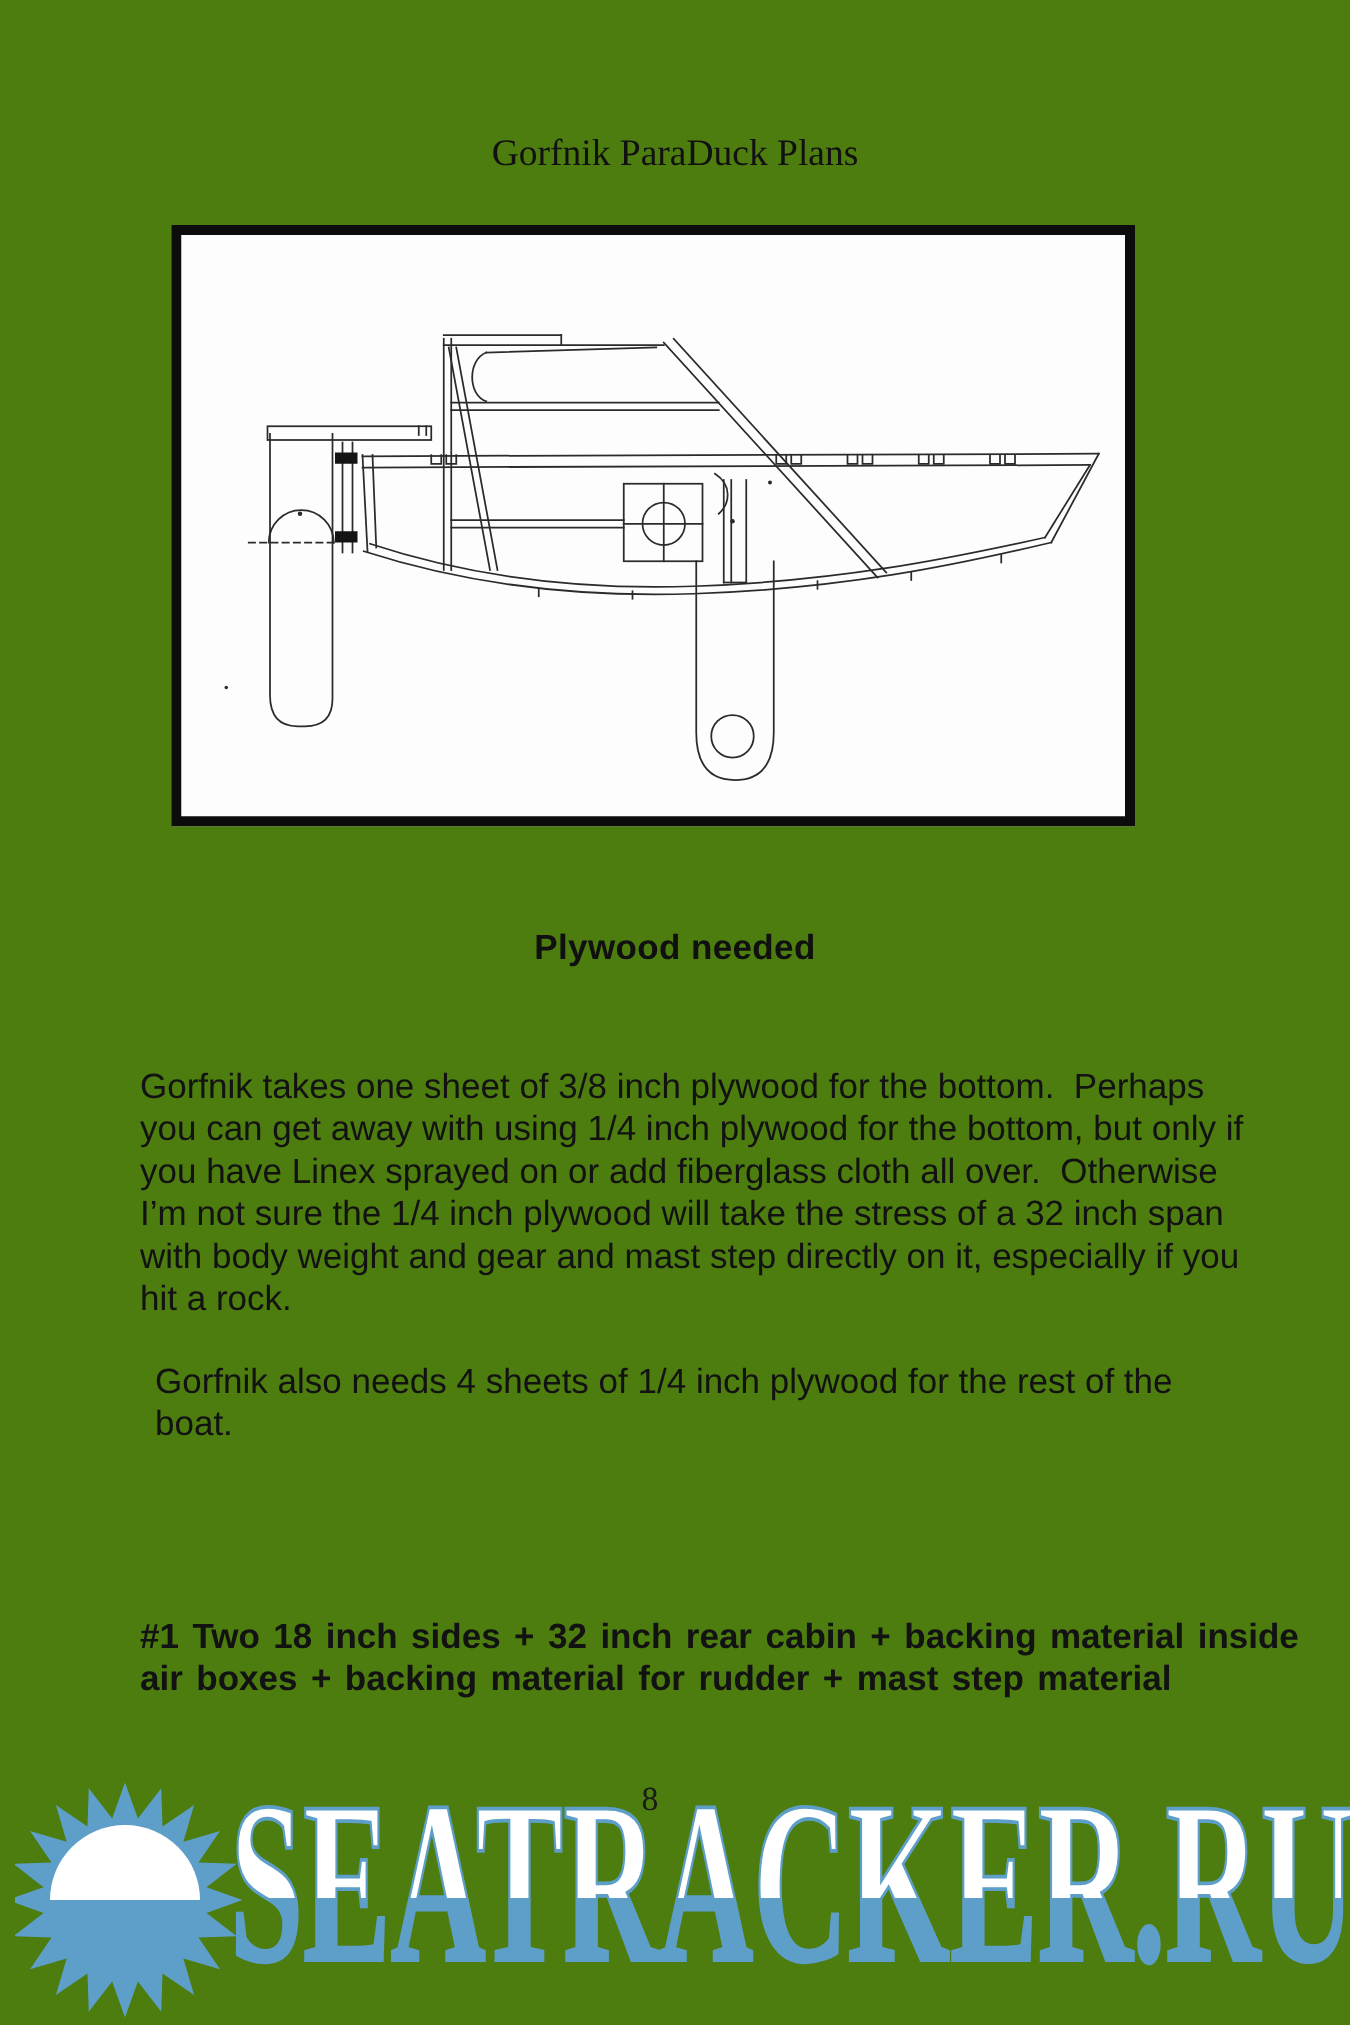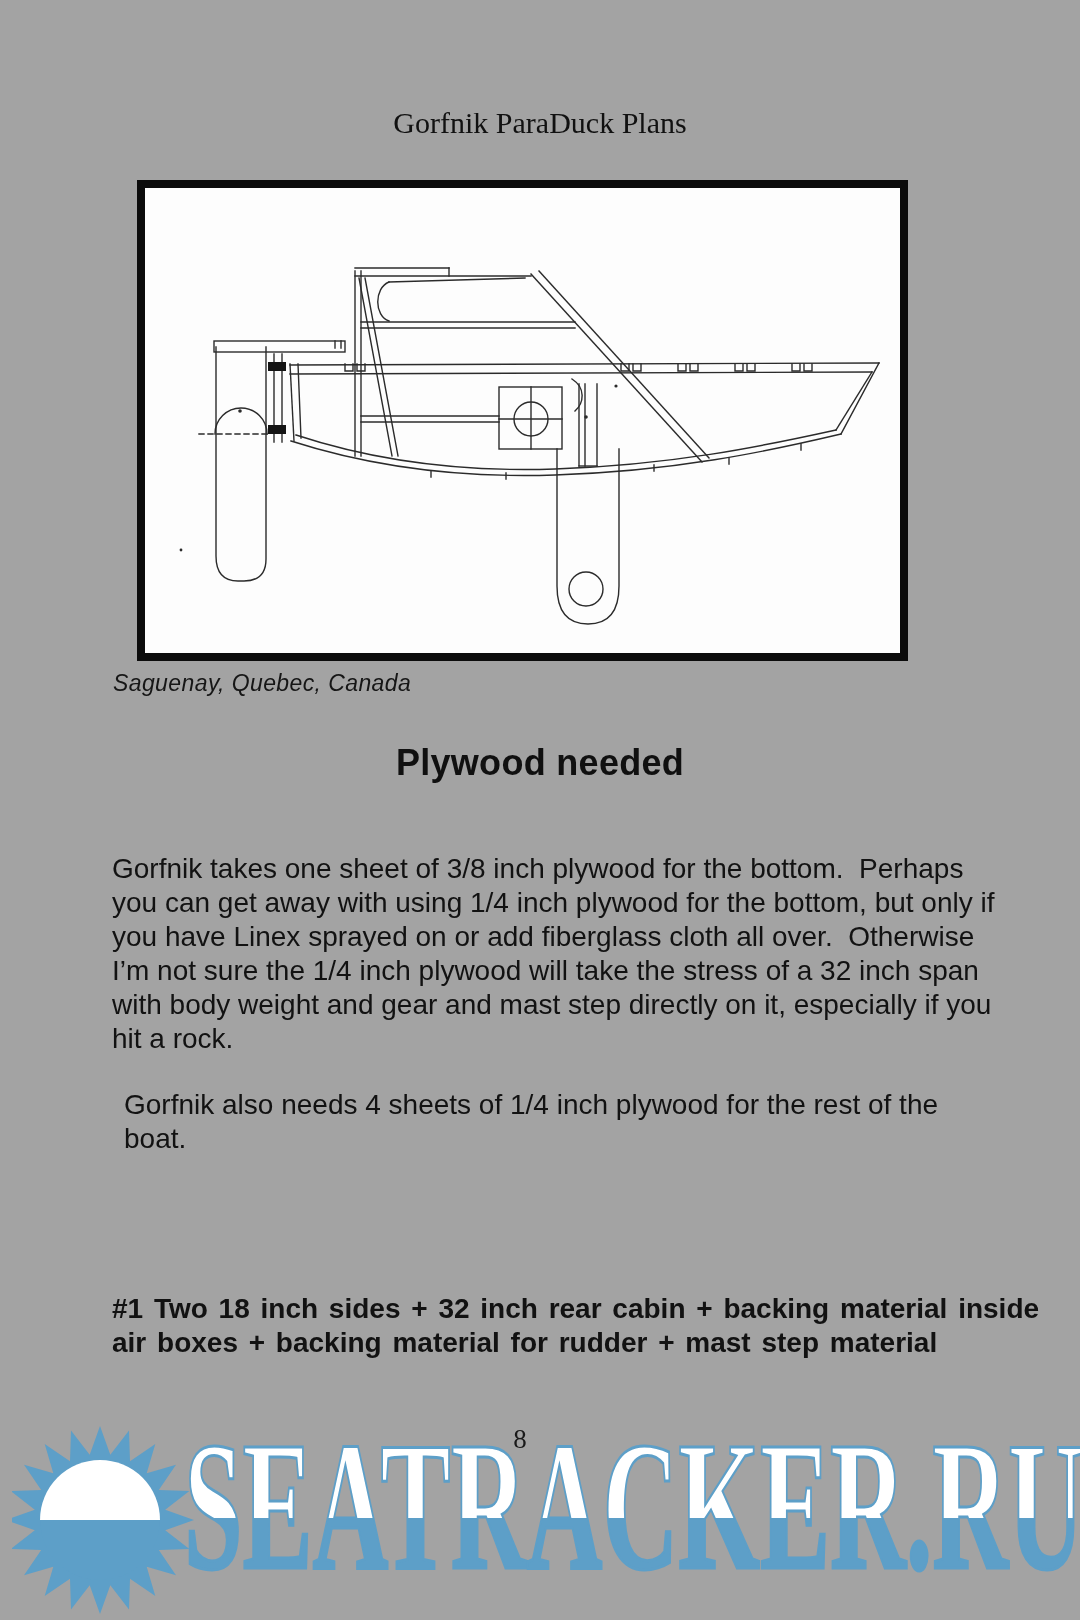--- a/index.html
+++ b/index.html
@@ -1,39 +1,39 @@
 <!DOCTYPE html>
 <html><head>
 <meta charset="utf-8">
 <style>
   html,body { margin:0; padding:0; background:#ffffff; }
   .page {
     position:relative; width:1080px; height:1620px;
-    background:#a3a3a3; overflow:hidden;
+    background:#4d7c0f; overflow:hidden;
     font-family:"Liberation Sans", sans-serif;
     color:#141414;
   }
   .doc-title {
     position:absolute; top:106px; left:0; width:1080px;
     text-align:center; font-family:"Liberation Serif", serif;
     font-size:30px; font-weight:400; color:#111;
   }
   .figure-frame {
     position:absolute; top:180px; left:137px;
     width:755px; height:465px;
     border:8px solid #0c0c0c; background:#fdfdfd;
   }
   .figure-frame svg { display:block; width:755px; height:465px; }
   .figure-caption {
     position:absolute; top:670px; left:113px;
     font-size:23px; font-style:italic; letter-spacing:0.4px; color:#161616;
   }
   .section-heading {
     position:absolute; top:742px; left:0; width:1080px;
-    text-align:center; font-size:36px; font-weight:700;
+    text-align:center; font-size:28px; font-weight:700;
     letter-spacing:0.3px; color:#101010;
   }
   .bodytext {
     position:absolute; left:112px; width:930px;
     font-size:28px; line-height:34px; white-space:pre-wrap; color:#121212;
   }
   .p1 { top:852px; }
   .p2 { top:1088px;margin-left:12px; }
   .item { font-weight:700; word-spacing:3px; }
   .i1 { top:1190px; }
@@ -125,21 +125,20 @@
         <path d="M427,191 c14,9 12,24 3,32"></path>
         <circle cx="441" cy="229" r="1.8" fill="#2b2b2b" stroke="none"></circle>
         <circle cx="471" cy="198" r="1.6" fill="#2b2b2b" stroke="none"></circle>
 
         <path d="M412,261 L412,398 Q412,436 443,436 Q474,436 474,398 L474,261"></path>
         <circle cx="441" cy="401" r="17"></circle>
       </g>
     </svg>
   </div>
 
-  <div class="figure-caption">Saguenay, Quebec, Canada</div>
 
   <div class="section-heading">Plywood needed</div>
 
   <div class="bodytext p1">Gorfnik takes one sheet of 3/8 inch plywood for the bottom.  Perhaps
 you can get away with using 1/4 inch plywood for the bottom, but only if
 you have Linex sprayed on or add fiberglass cloth all over.  Otherwise
 I’m not sure the 1/4 inch plywood will take the stress of a 32 inch span
 with body weight and gear and mast step directly on it, especially if you
 hit a rock.</div>
   <div class="bodytext p2">Gorfnik also needs 4 sheets of 1/4 inch plywood for the rest of the

